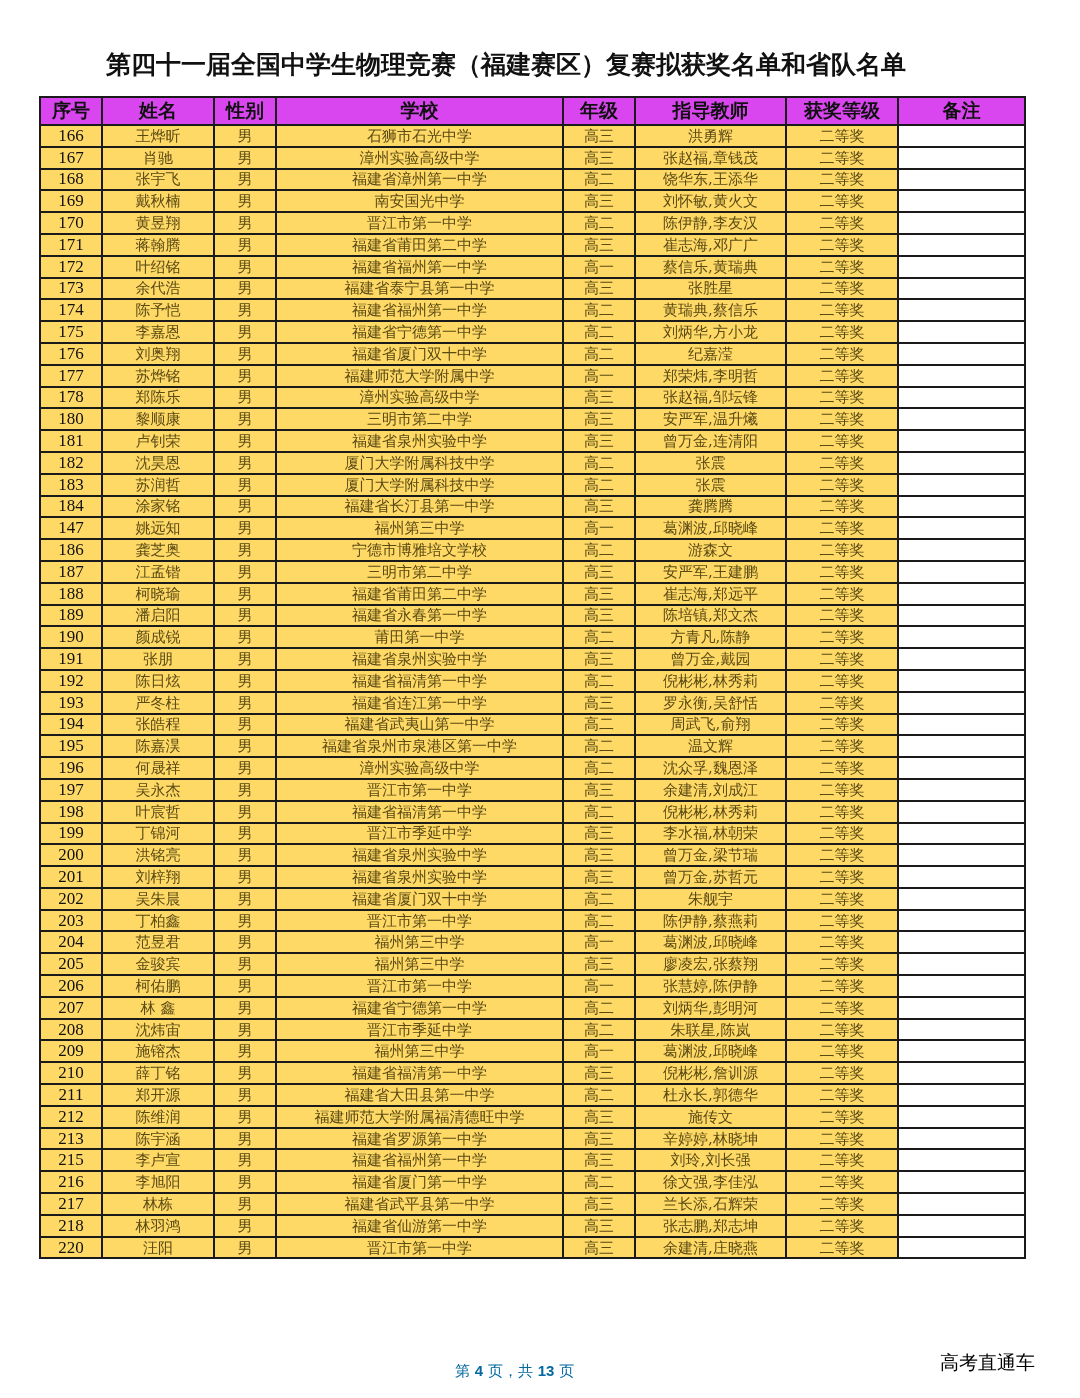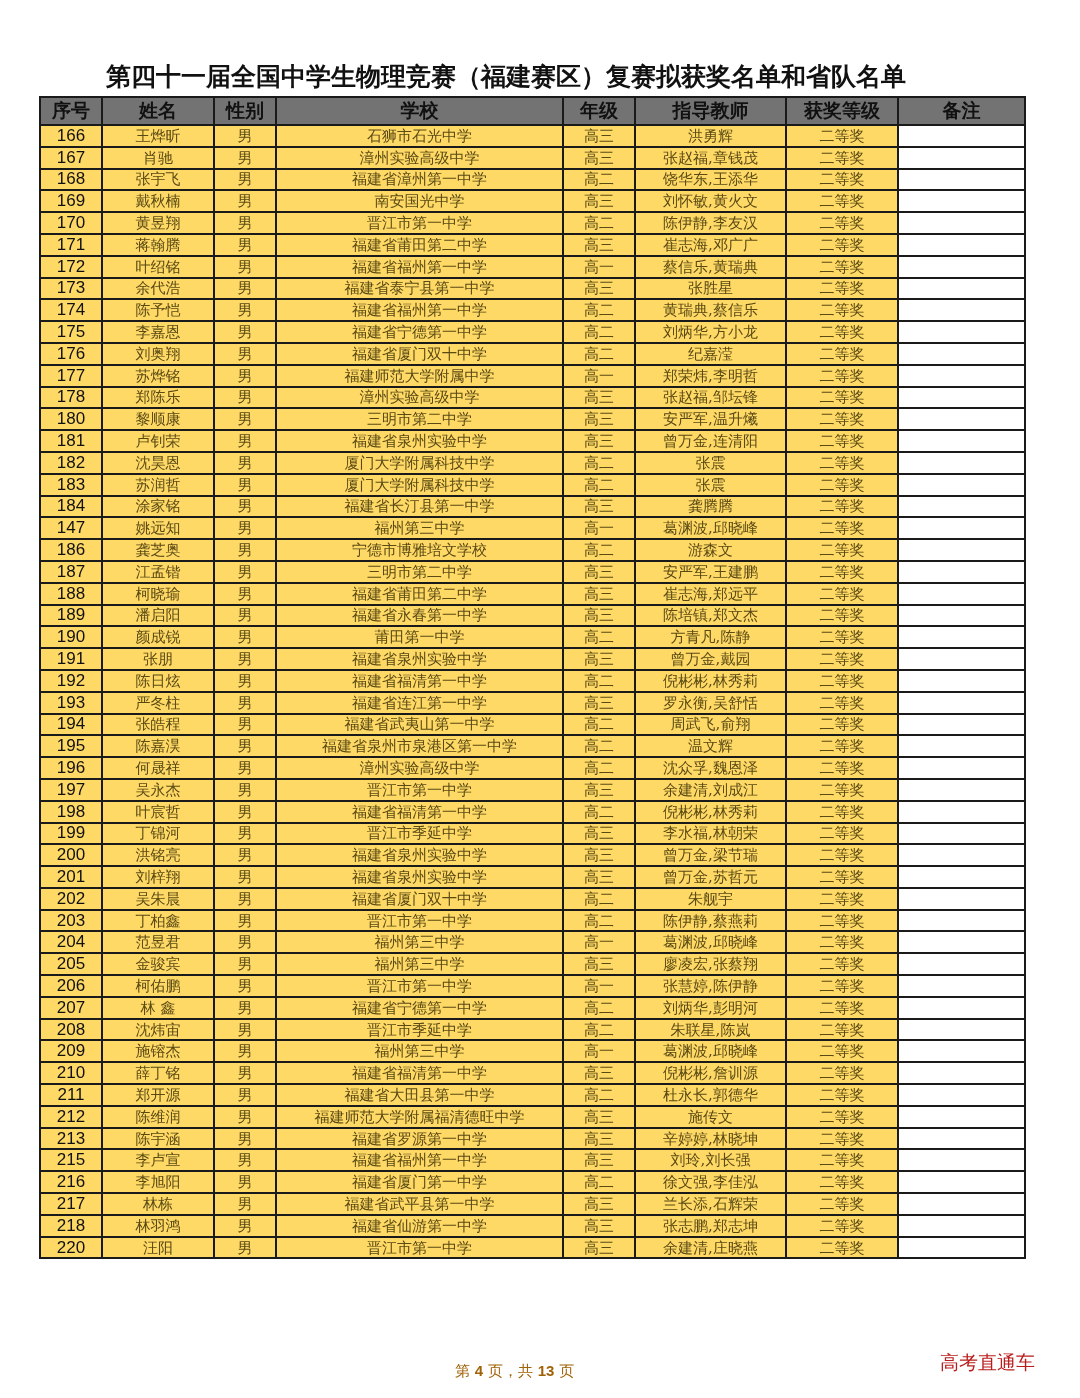--- a/index.html
+++ b/index.html
@@ -1,51 +1,51 @@
 <!DOCTYPE html>
 <html><head>
   <meta charset="utf-8">
   <style>
     * { margin: 0; padding: 0; box-sizing: border-box; }
     html, body { width: 1080px; height: 1398px; background: #ffffff; overflow: hidden; }
     body { position: relative; font-family: "DejaVu Serif", "Liberation Serif", serif; }
     .title {
-      position: absolute; left: 0; top: 60px; width: 1012px; text-align: center;
+      position: absolute; left: 0; top: 48px; width: 1012px; text-align: center;
       font-family: "DejaVu Sans", "Liberation Sans", sans-serif;
       font-weight: bold; font-size: 25px; color: #111; letter-spacing: 0px;
     }
     table.award {
       position: absolute; left: 39px; top: 96px;
       border-collapse: collapse; table-layout: fixed; width: 985px;
     }
     table.award th, table.award td {
       border: 2px solid #1a1a1a; text-align: center; vertical-align: middle;
       white-space: nowrap; overflow: hidden; padding: 0;
     }
     table.award th {
-      height: 27px; background: #737373; color: #111;
+      height: 27px; background: #d946ef; color: #111;
       font-family: "DejaVu Sans", "Liberation Sans", sans-serif;
       font-weight: bold; font-size: 19px;
     }
     table.award td {
       height: 21.8px; background: #ffd966; color: #5a4a14; font-size: 15px; line-height: 18px;
     }
     table.award td.num {
-      font-family: Liberation Sans, sans-serif; font-size: 17px; color: #111;
+      font-family: Liberation Serif, serif; font-size: 17px; color: #111;
     }
     table.award td.note { background: #ffffff; }
     .footer {
       position: absolute; top: 1362px; left: 455px;
-      font-size: 15px; color: #a16207;
+      font-size: 15px; color: #0369a1;
     }
     .footer b { font-family: "Liberation Sans", sans-serif; font-weight: bold; }
     .watermark {
       position: absolute; top: 1350px; left: 940px;
       font-family: "DejaVu Sans", "Liberation Sans", sans-serif;
-      font-size: 19px; color: #b91c1c;
+      font-size: 19px; color: #000000;
     }
   </style>
 </head>
 <body>
 
 <div class="title">第四十一届全国中学生物理竞赛（福建赛区）复赛拟获奖名单和省队名单</div>
 
 <table class="award">
   <colgroup>
     <col style="width:62px">

